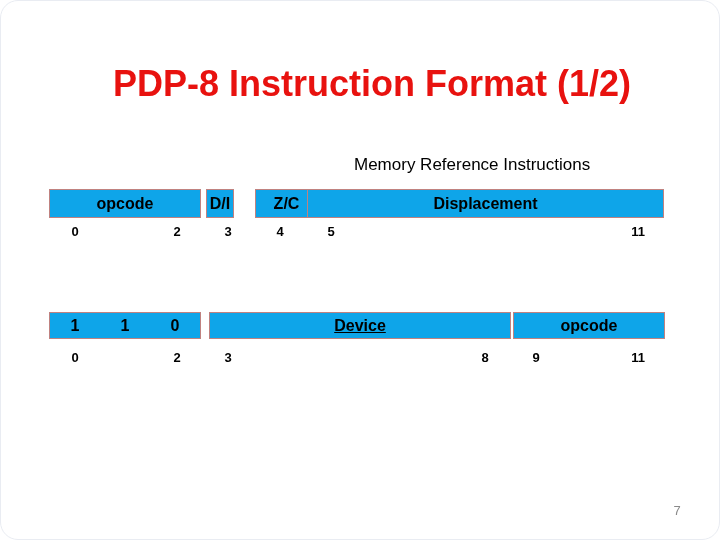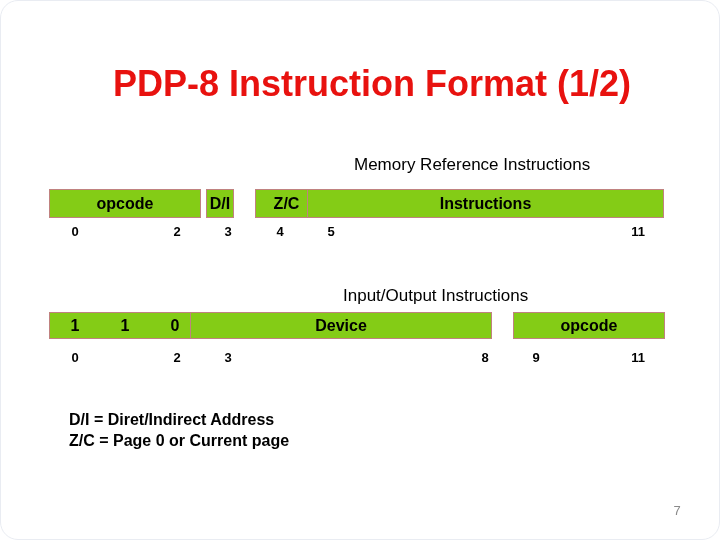--- a/index.html
+++ b/index.html
@@ -10,21 +10,21 @@
   }
   .title {
     position:absolute; top:50px; left:0; width:100%; margin:12px;
     text-align:center; font-size:36px; font-weight:bold; color:#e8120f;
     letter-spacing:0px; white-space:nowrap;
   }
   .section-label {
     position:absolute; font-size:17px; font-weight:normal; color:#000; white-space:nowrap;
   }
   .fbox {
-    position:absolute; background:#84cc16; border:1px solid #c08280; box-sizing:border-box;
+    position:absolute; background:#0ea5e9; border:1px solid #c08280; box-sizing:border-box;
     display:flex; align-items:center; justify-content:center;
     font-size:16px; font-weight:bold; color:#000; white-space:nowrap;
   }
   .row1 { top:188px; height:29px; }
   .row2 { top:311px; height:27px; }
   .prefix { justify-content:stretch; }
   .prefix span { flex:1 1 0; text-align:center; }
   .bitnum {
     position:absolute; width:24px; text-align:center;
     font-size:13px; font-weight:bold; color:#000;
@@ -45,46 +45,41 @@
 
 <div class="slide">
 
   <h1 class="title">PDP-8 Instruction Format (1/2)</h1>
 
   <div class="section-label" style="left:353px; top:154px;">Memory Reference Instructions</div>
 
   <div class="fbox row1" style="left:48px;  width:152px;">opcode</div>
   <div class="fbox row1" style="left:205px; width:28px;">D/I</div>
   <div class="fbox row1" style="left:254px; width:63px;">Z/C</div>
-  <div class="fbox row1" style="left:306px; width:357px;">Instructions</div>
+  <div class="fbox row1" style="left:306px; width:357px;">Displacement</div>
 
   <span class="bitnum r1bit" style="left:62px;">0</span>
   <span class="bitnum r1bit" style="left:164px;">2</span>
   <span class="bitnum r1bit" style="left:215px;">3</span>
   <span class="bitnum r1bit" style="left:267px;">4</span>
   <span class="bitnum r1bit" style="left:318px;">5</span>
   <span class="bitnum r1bit" style="left:625px;">11</span>
 
-  <div class="section-label" style="left:342px; top:285px;">Input/Output Instructions</div>
 
   <div class="fbox row2 prefix" style="left:48px; width:152px;">
     <span>1</span>
     <span>1</span>
     <span>0</span>
   </div>
-  <div class="fbox row2" style="left:189px; width:302px;">Device</div>
+  <div class="fbox row2" style="left:208px; width:302px;text-decoration:underline;">Device</div>
   <div class="fbox row2" style="left:512px; width:152px;">opcode</div>
 
   <span class="bitnum r2bit" style="left:62px;">0</span>
   <span class="bitnum r2bit" style="left:164px;">2</span>
   <span class="bitnum r2bit" style="left:215px;">3</span>
   <span class="bitnum r2bit" style="left:472px;">8</span>
   <span class="bitnum r2bit" style="left:523px;">9</span>
   <span class="bitnum r2bit" style="left:625px;">11</span>
 
-  <div class="footnote">
-    <div>D/I = Diret/Indirect Address</div>
-    <div>Z/C = Page 0 or Current page</div>
-  </div>
 
   <div class="pageno">7</div>
 
 </div>
 
 </body></html>

